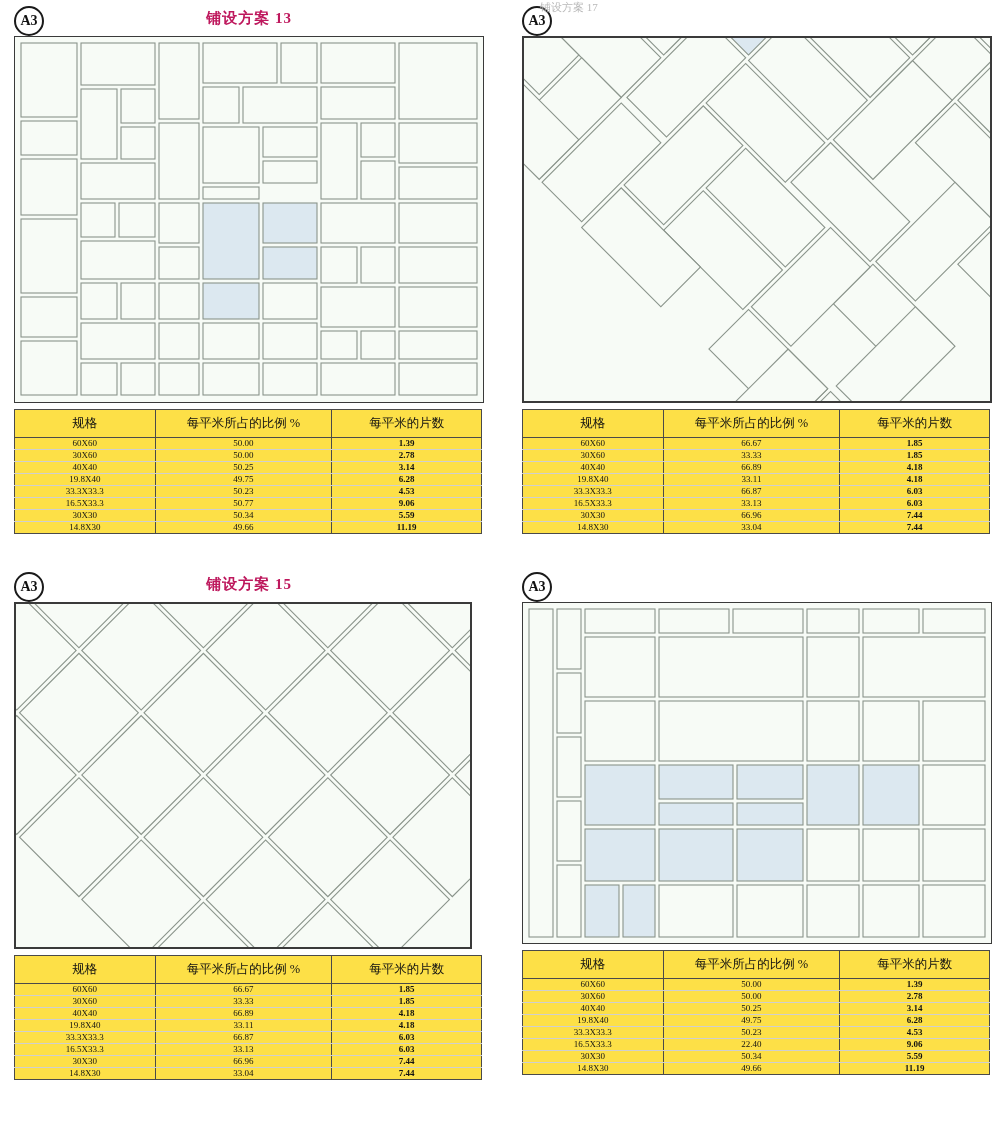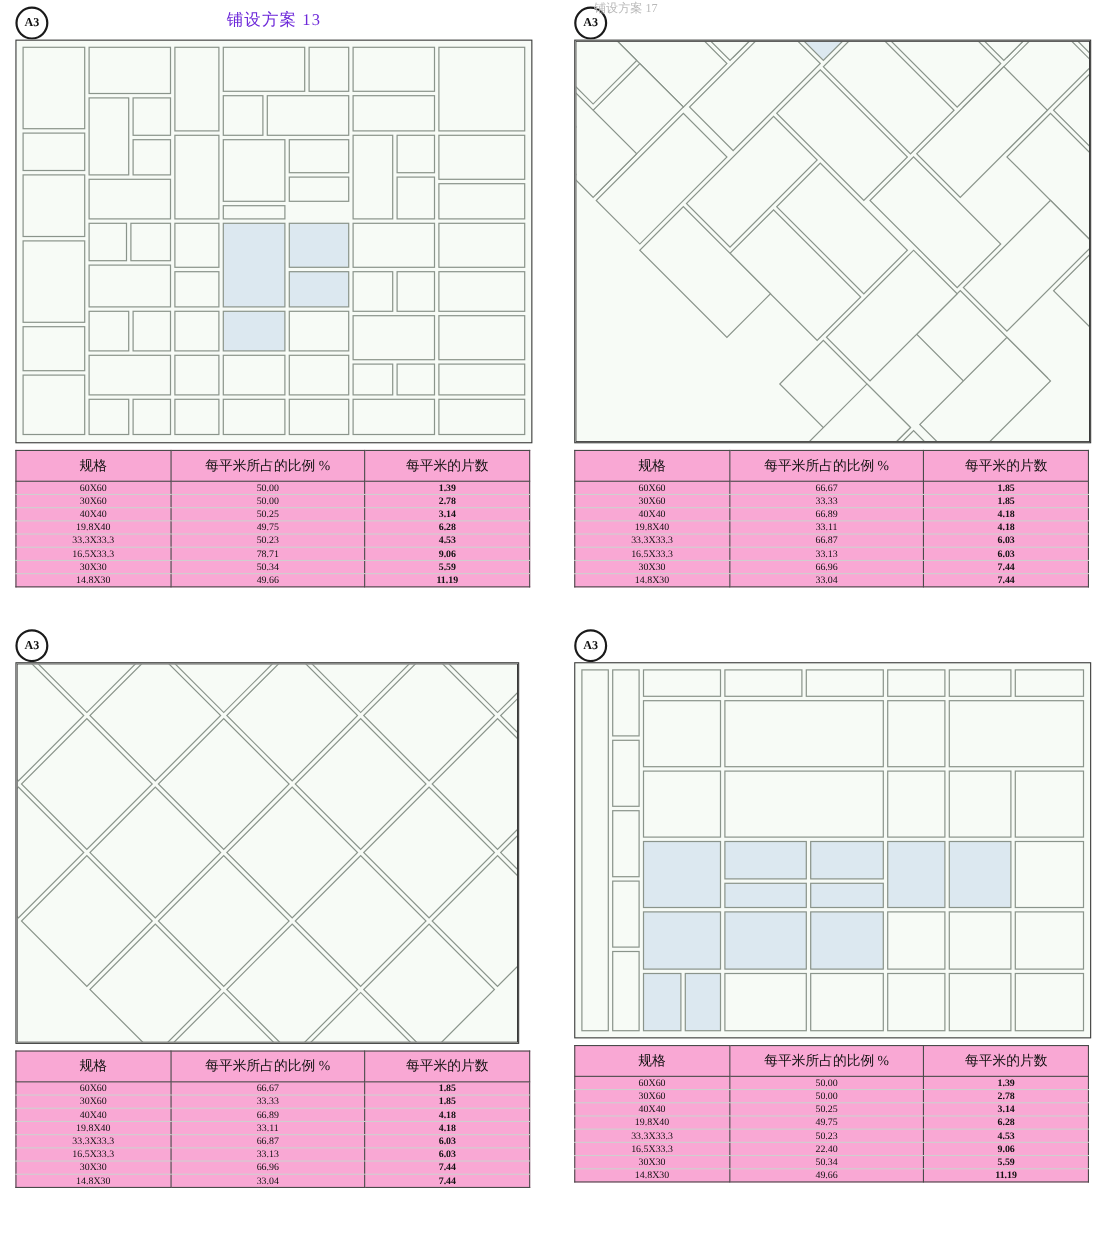--- a/index.html
+++ b/index.html
@@ -33,35 +33,36 @@
     left: 0;
     top: 0;
     width: 26px;
     height: 26px;
     border-radius: 50%;
     border: 2px solid #1a1a1a;
     background: #fff;
     display: flex;
     align-items: center;
     justify-content: center;
-    font-size: 11px;
+    font-size: 14px;
     font-weight: bold;
     font-family: "Liberation Serif", serif;
     color: #111;
   }
   .panel-title {
     position: absolute;
     left: 0;
     right: 0;
     top: 3px;
     text-align: center;
     font-size: 15px;
     font-family: "Liberation Serif", serif;
     letter-spacing: 1px;
-    color: #6d28d9;
+    color: #be185d;
+    font-weight: bold;
   }
   .ghost-title {
     position: absolute;
     top: -6px;
     left: 18px;
     font-size: 11px;
     color: #b9b9b9;
     font-family: "Liberation Serif", serif;
   }
   
@@ -71,21 +72,21 @@
     background: #f7fbf6;
     overflow: hidden;
   }
   .diagram svg {
     display: block;
   }
   
   table.spec {
     border-collapse: collapse;
     width: 100%;
-    background: #f9a8d4;
+    background: #fde047;
     table-layout: fixed;
   }
   table.spec th, table.spec td {
     border: 1px solid #4a4a4a;
     text-align: center;
     font-family: "Liberation Serif", serif;
   }
   table.spec th {
     font-size: 12.5px;
     padding: 5px 2px;
@@ -223,21 +224,21 @@
               <td class="col-b">49.75</td>
               <td class="col-c">6.28</td>
             </tr>
             <tr>
               <td class="col-a">33.3X33.3</td>
               <td class="col-b">50.23</td>
               <td class="col-c">4.53</td>
             </tr>
             <tr>
               <td class="col-a">16.5X33.3</td>
-              <td class="col-b">78.71</td>
+              <td class="col-b">50.77</td>
               <td class="col-c">9.06</td>
             </tr>
             <tr>
               <td class="col-a">30X30</td>
               <td class="col-b">50.34</td>
               <td class="col-c">5.59</td>
             </tr>
             <tr>
               <td class="col-a">14.8X30</td>
               <td class="col-b">49.66</td>
@@ -371,20 +372,21 @@
               <td class="col-c">7.44</td>
             </tr>
           </tbody>
       </table>
     </div>
   </div>
 
   <div class="panel" style="left:14px; top:572px; width:470px;">
     <div class="panel-header">
       <div class="a3-badge">A3</div>
+      <div class="panel-title">铺设方案 15</div>
     </div>
     <div class="diagram" style="width:456px; height:345px;">
       <svg width="456" height="345" viewBox="0 0 456 345">
         <defs>
           <clipPath id="clip15">
               <rect x="1" y="1" width="454" height="343"></rect>
             </clipPath>
         </defs>
         <g clip-path="url(#clip15)" fill="#f7fbf6" stroke="#8a948b" stroke-width="1.1">
           <g transform="rotate(45 228 172)">

